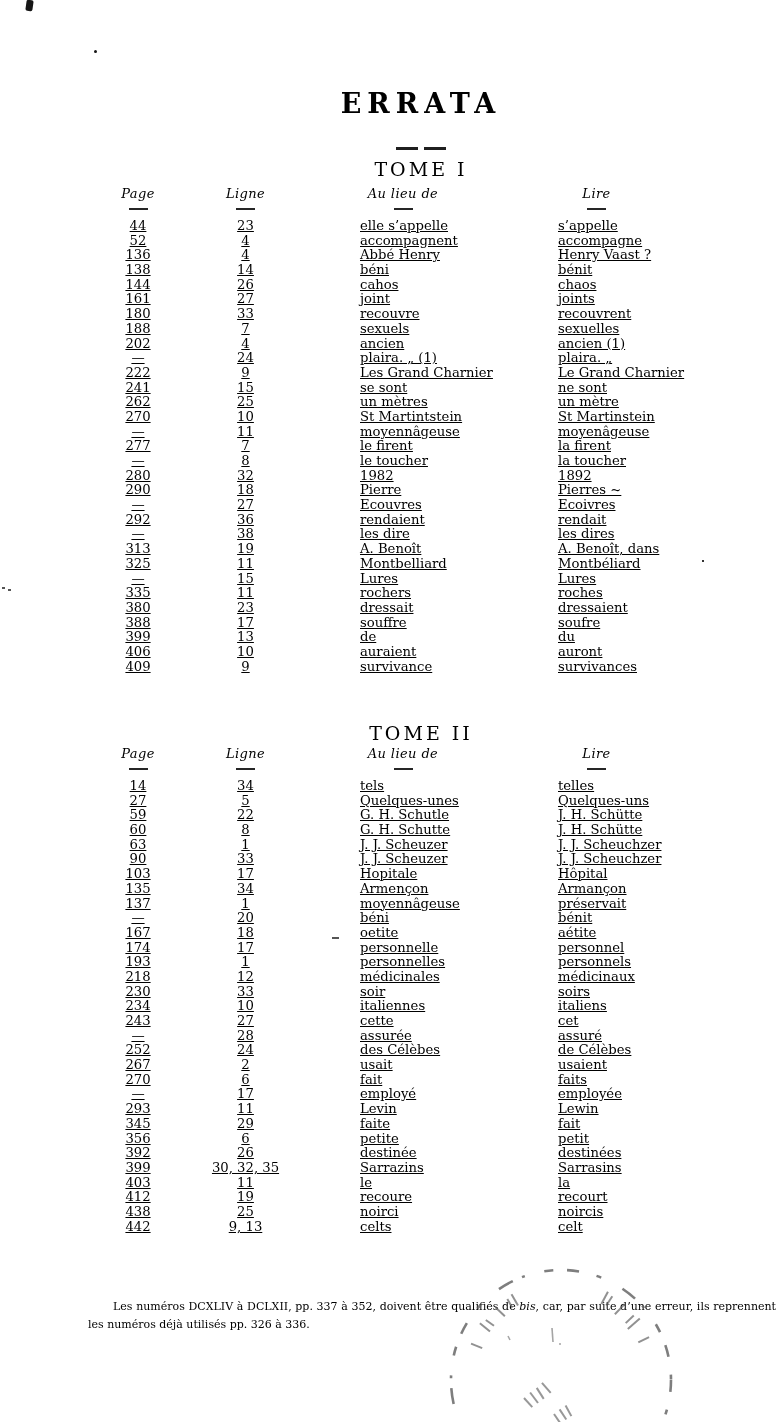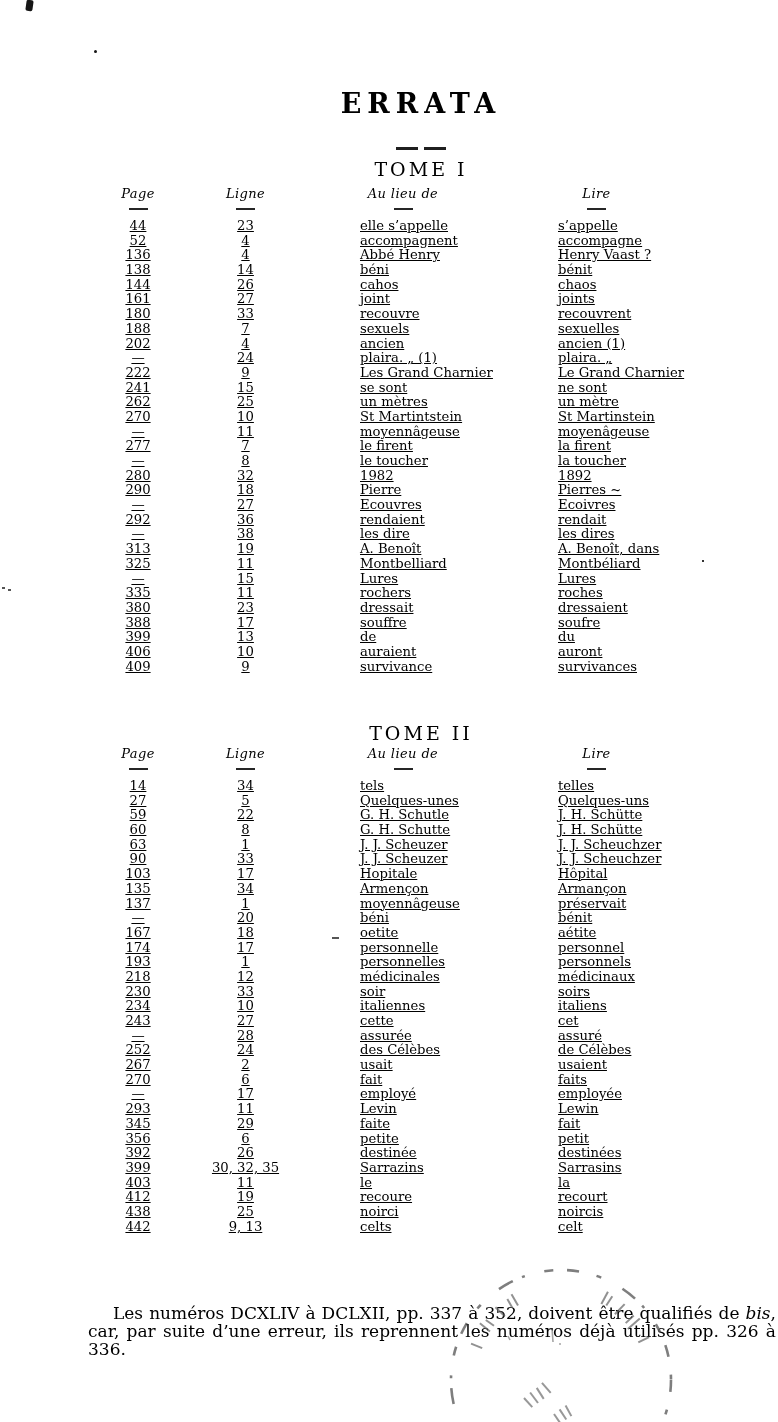--- a/index.html
+++ b/index.html
@@ -32,21 +32,21 @@
   .dashrow i{display:block;width:19px;height:2px;background:#262626;margin:2px auto 0;}
   .tbody{margin-top:1px;text-decoration:underline;}
   .trow{height:14.7px;align-items:baseline;}
   .cell{font-size:13.2px;white-space:pre;line-height:14.7px;}
   .c-page{text-align:center;}
   .c-ligne{text-align:center;}
   .c-avant{padding-left:57px;}
   .c-apres{padding-left:55px;}
   .footnote{
     position:absolute;left:88px;top:1287px;width:688px;
-    font-size:17px;line-height:18px;text-align:justify;text-indent:25px;
+    font-size:11px;line-height:18px;text-align:justify;text-indent:25px;
   }
   .footnote .bis{font-style:italic;}
   
   .speck{position:absolute;background:#161616;}
   #speck-corner{left:26px;top:0;width:7px;height:11px;border-radius:2px;transform:rotate(8deg);}
   #speck-dot1{left:94px;top:50px;width:3px;height:3px;border-radius:50%;}
   #speck-left-a{left:2px;top:587px;width:3px;height:2px;background:#555;}
   #speck-left-b{left:8px;top:589px;width:3px;height:2px;background:#555;}
   #speck-avait{left:702px;top:560px;width:2px;height:2px;background:#333;}
   #speck-oetite{left:332px;top:937px;width:7px;height:1.5px;background:#555;}

